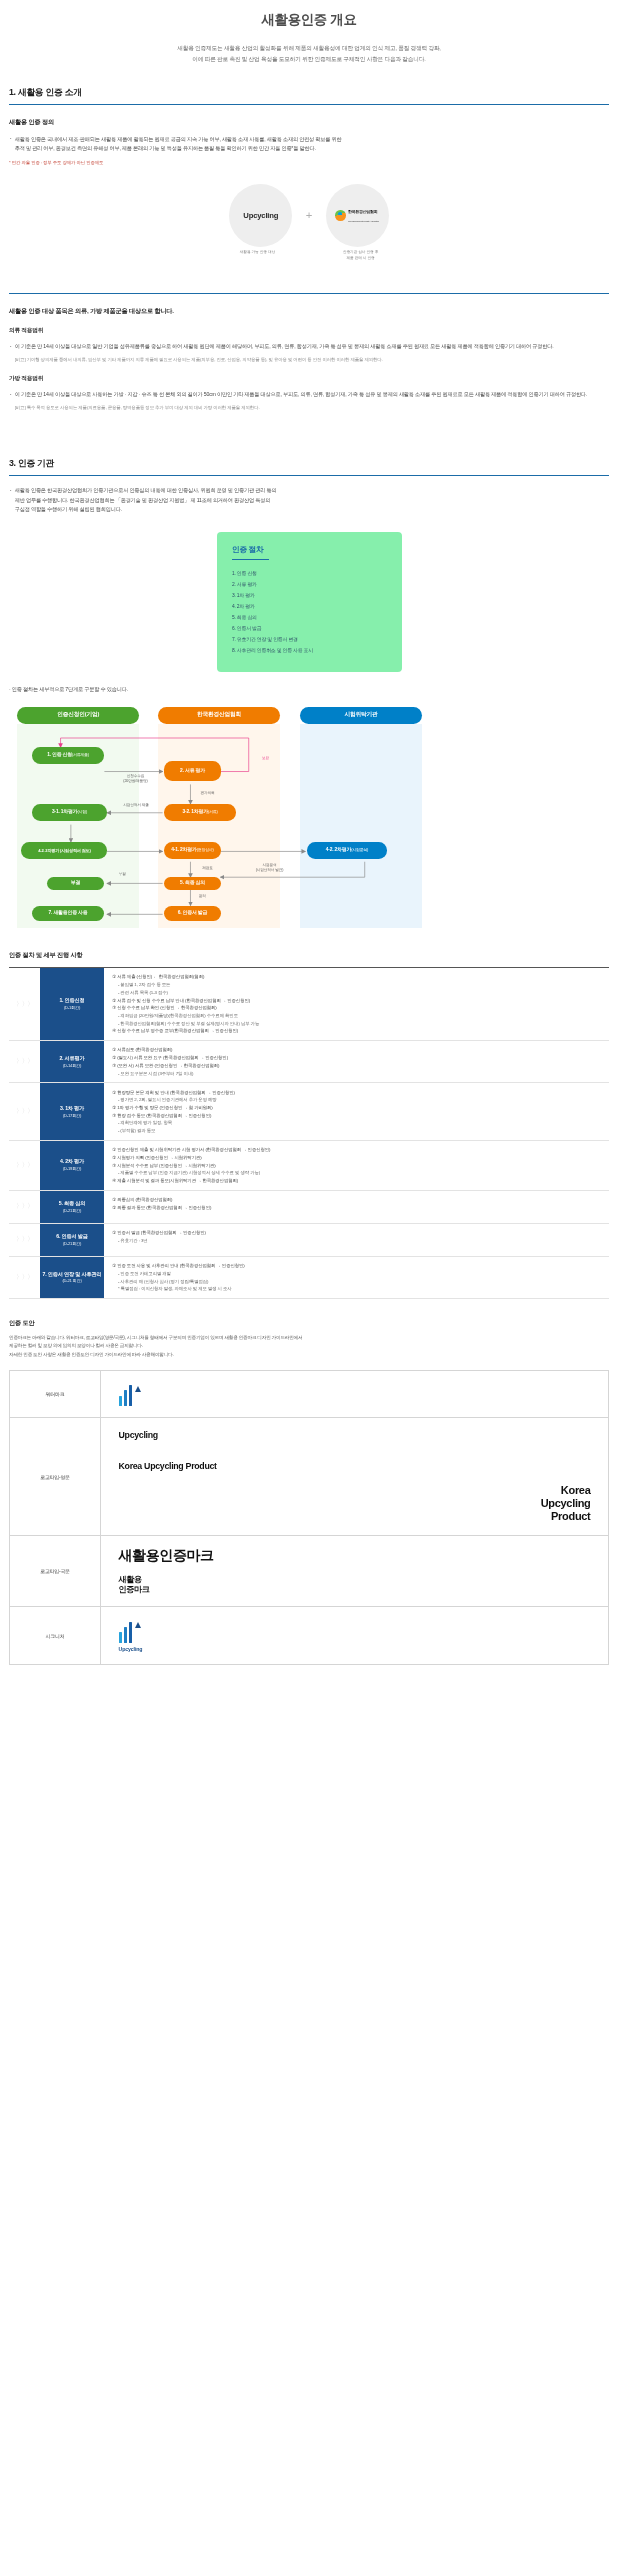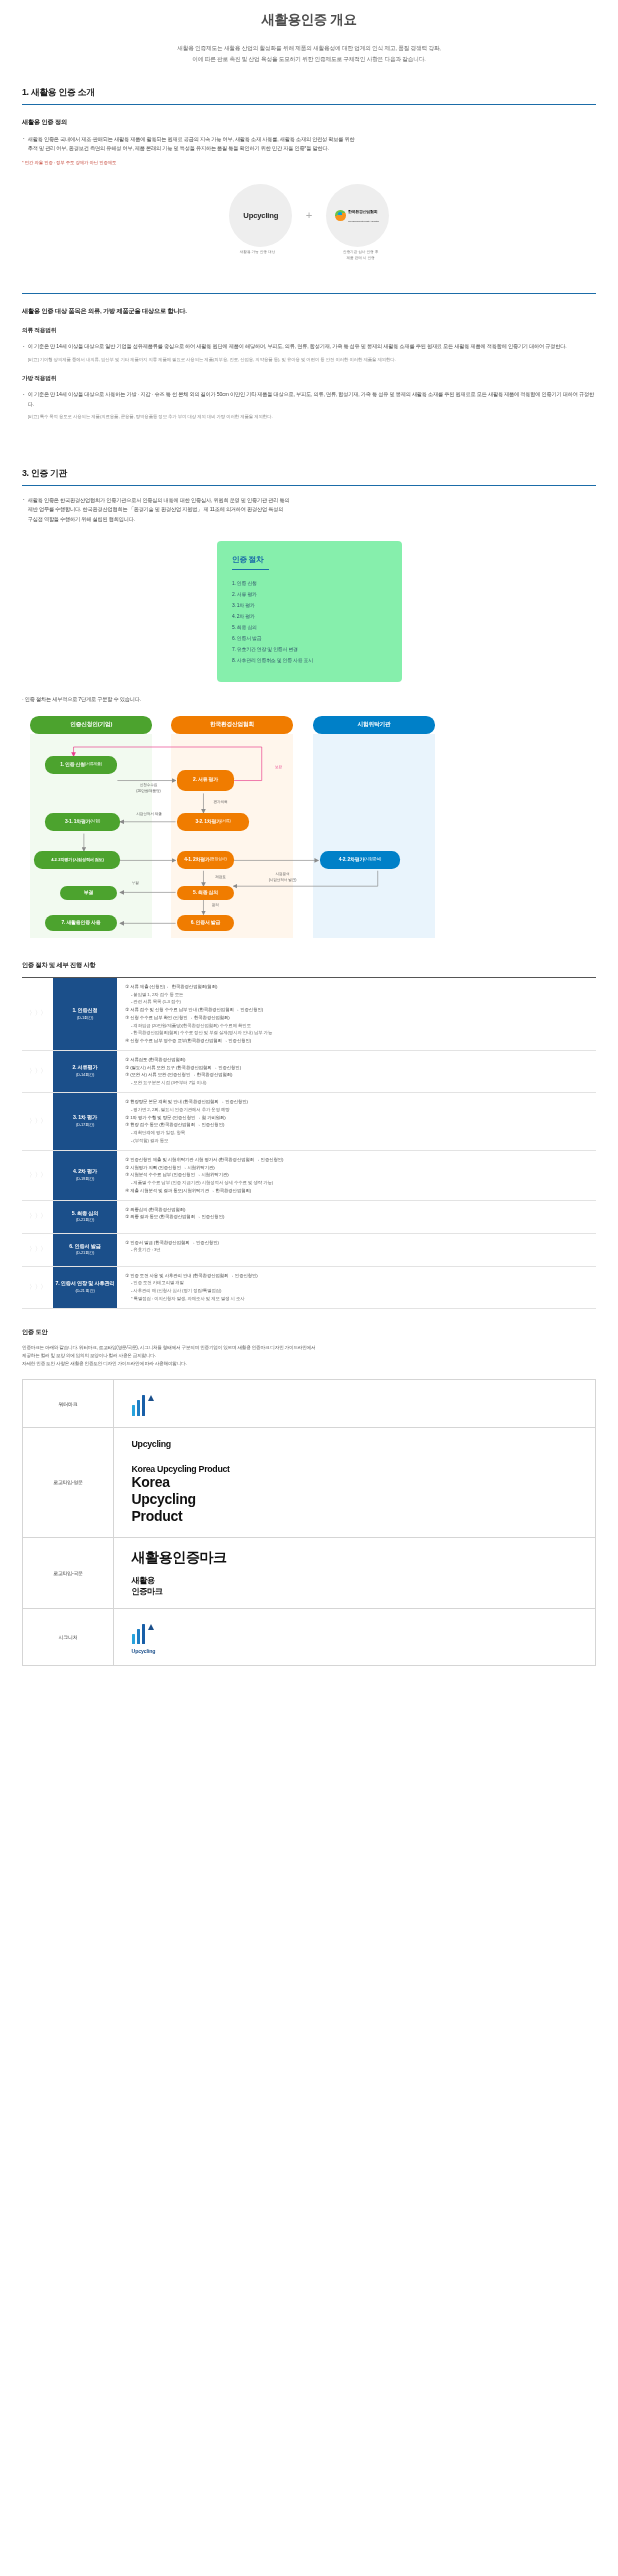--- a/index.html
+++ b/index.html
@@ -17,21 +17,21 @@
   .hero { padding: 11.3px 0 0; text-align: center; }
   .hero-title {
     font-size: 13.4px; font-weight: 700; color: #4d4d4d; letter-spacing: -0.3px;
   }
   .hero-desc {
     margin-top: 13.4px; font-size: 5.7px; line-height: 1.9; color: #666;
   }
   .hero-desc div { letter-spacing: -0.2px; }
 
   
-  .section { margin-top: 23px; padding: 0 22px; }
+  .section { margin-top: 23px; padding: 0 9px; }
   .sec-head {
     font-size: 8.8px; font-weight: 700; color: #222; letter-spacing: -0.3px;
     padding-bottom: 4.6px;
   }
   .sec-rule { height: 1px; background: #1b6ca8; width: 100%; }
 
   .sub-head {
     margin-top: 13.4px; font-size: 6.2px; font-weight: 700; color: #222;
     letter-spacing: -0.2px;
   }
@@ -173,21 +173,21 @@
   .marks-table { margin-top: 10.3px; width: 100%; border-collapse: collapse; }
   .marks-table td {
     border: 0.5px solid #d5d5d5; vertical-align: middle;
   }
   .marks-table td.label {
     width: 91px; text-align: center; font-size: 4.9px; color: #333;
     font-weight: 400; letter-spacing: -0.2px; padding: 5.2px;
   }
   .marks-table td.val { padding: 11.3px 17.5px; }
   .val-en-1 { font-size: 8.8px; font-weight: 600; color: #111; letter-spacing: -0.3px; }
-  .val-en-2 { font-size: 14px; font-weight: 600; color: #111; letter-spacing: -0.3px; margin-top: 0; }
+  .val-en-2 { font-size: 11px; font-weight: 600; color: #111; letter-spacing: -0.3px; margin-top: 13px; text-align: right; }
   .val-en-2 div { line-height: 1.22; }
   .val-kr-1 { font-size: 14px; font-weight: 600; color: #111; letter-spacing: -0.4px; }
   .val-kr-2 { font-size: 8.2px; font-weight: 600; color: #111; letter-spacing: -0.4px; margin-top: 9.3px; line-height: 1.25; }
 
   
   .sym { display: flex; align-items: flex-end; gap: 1.5px; height: 24px; }
   .sym i { display: block; border-radius: 0.5px; }
   .sym .b1 { width: 3.6px; height: 10.3px; background: #27a3dc; }
   .sym .b2 { width: 3.6px; height: 15.5px; background: #1f7fc4; }
   .sym .b3 { width: 3.6px; height: 20.6px; background: #185fa8; }
@@ -539,21 +539,21 @@
                 <i class="b2"></i>
                 <i class="b3"></i>
                 <span class="arw"></span>
             </div>
           </td>
         </tr>
         <tr>
           <td class="label">로고타입-영문</td>
           <td class="val">
             <div class="val-en-1">Upcycling</div>
-            <div class="val-en-1" style="margin-top:15px">Korea Upcycling Product</div>
+            <div class="val-en-1" style="margin-top:21px">Korea Upcycling Product</div>
             <div class="val-en-2">
               <div>Korea</div>
               <div>Upcycling</div>
               <div>Product</div>
             </div>
           </td>
         </tr>
         <tr>
           <td class="label">로고타입-국문</td>
           <td class="val">

